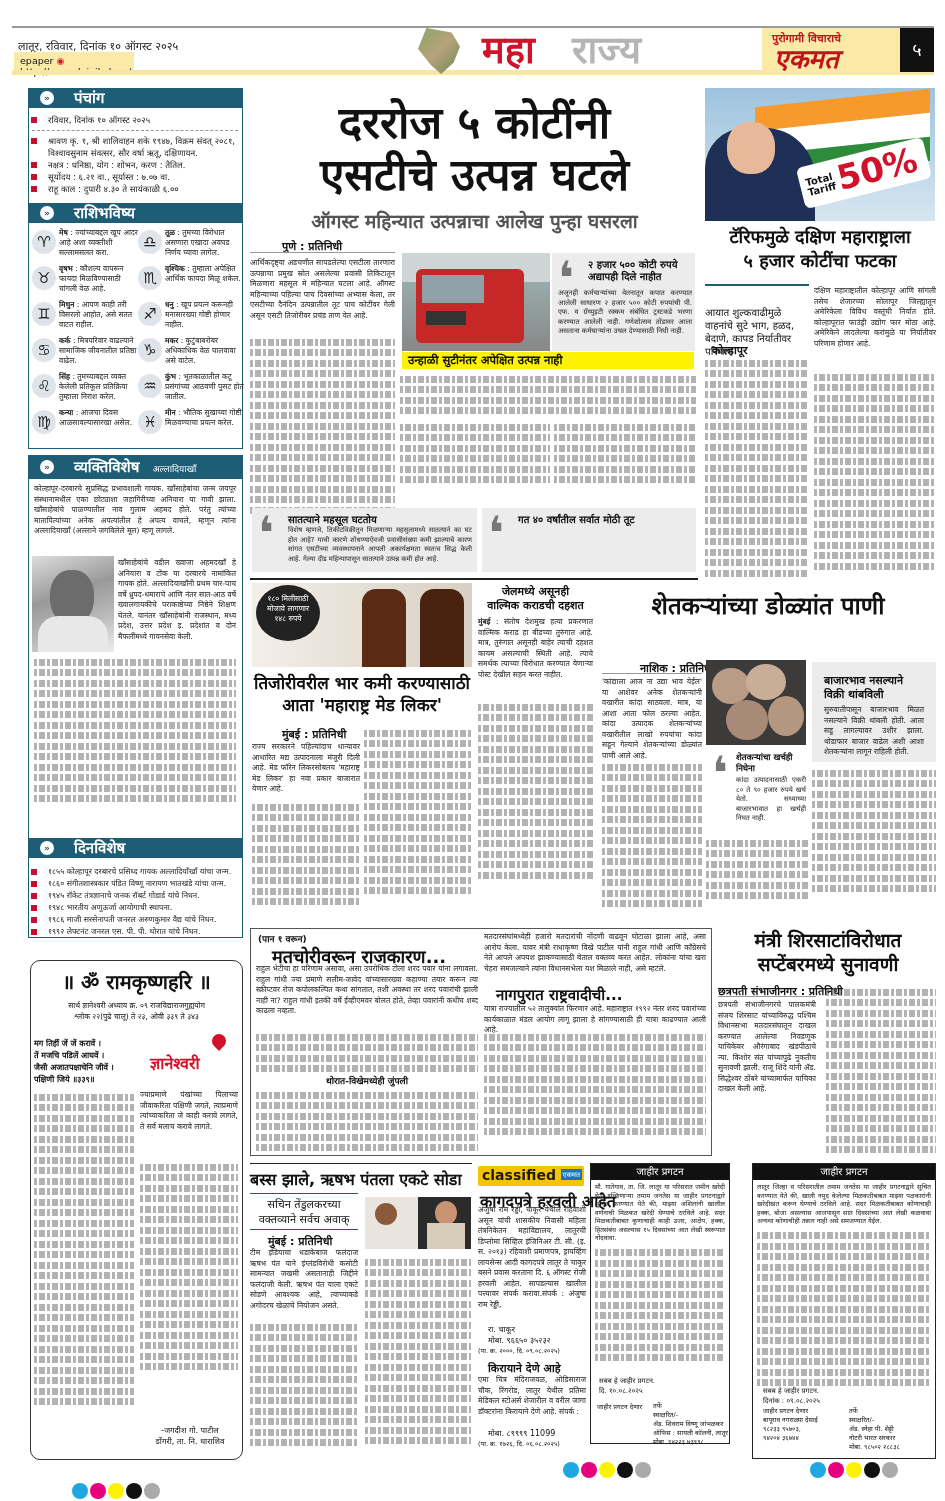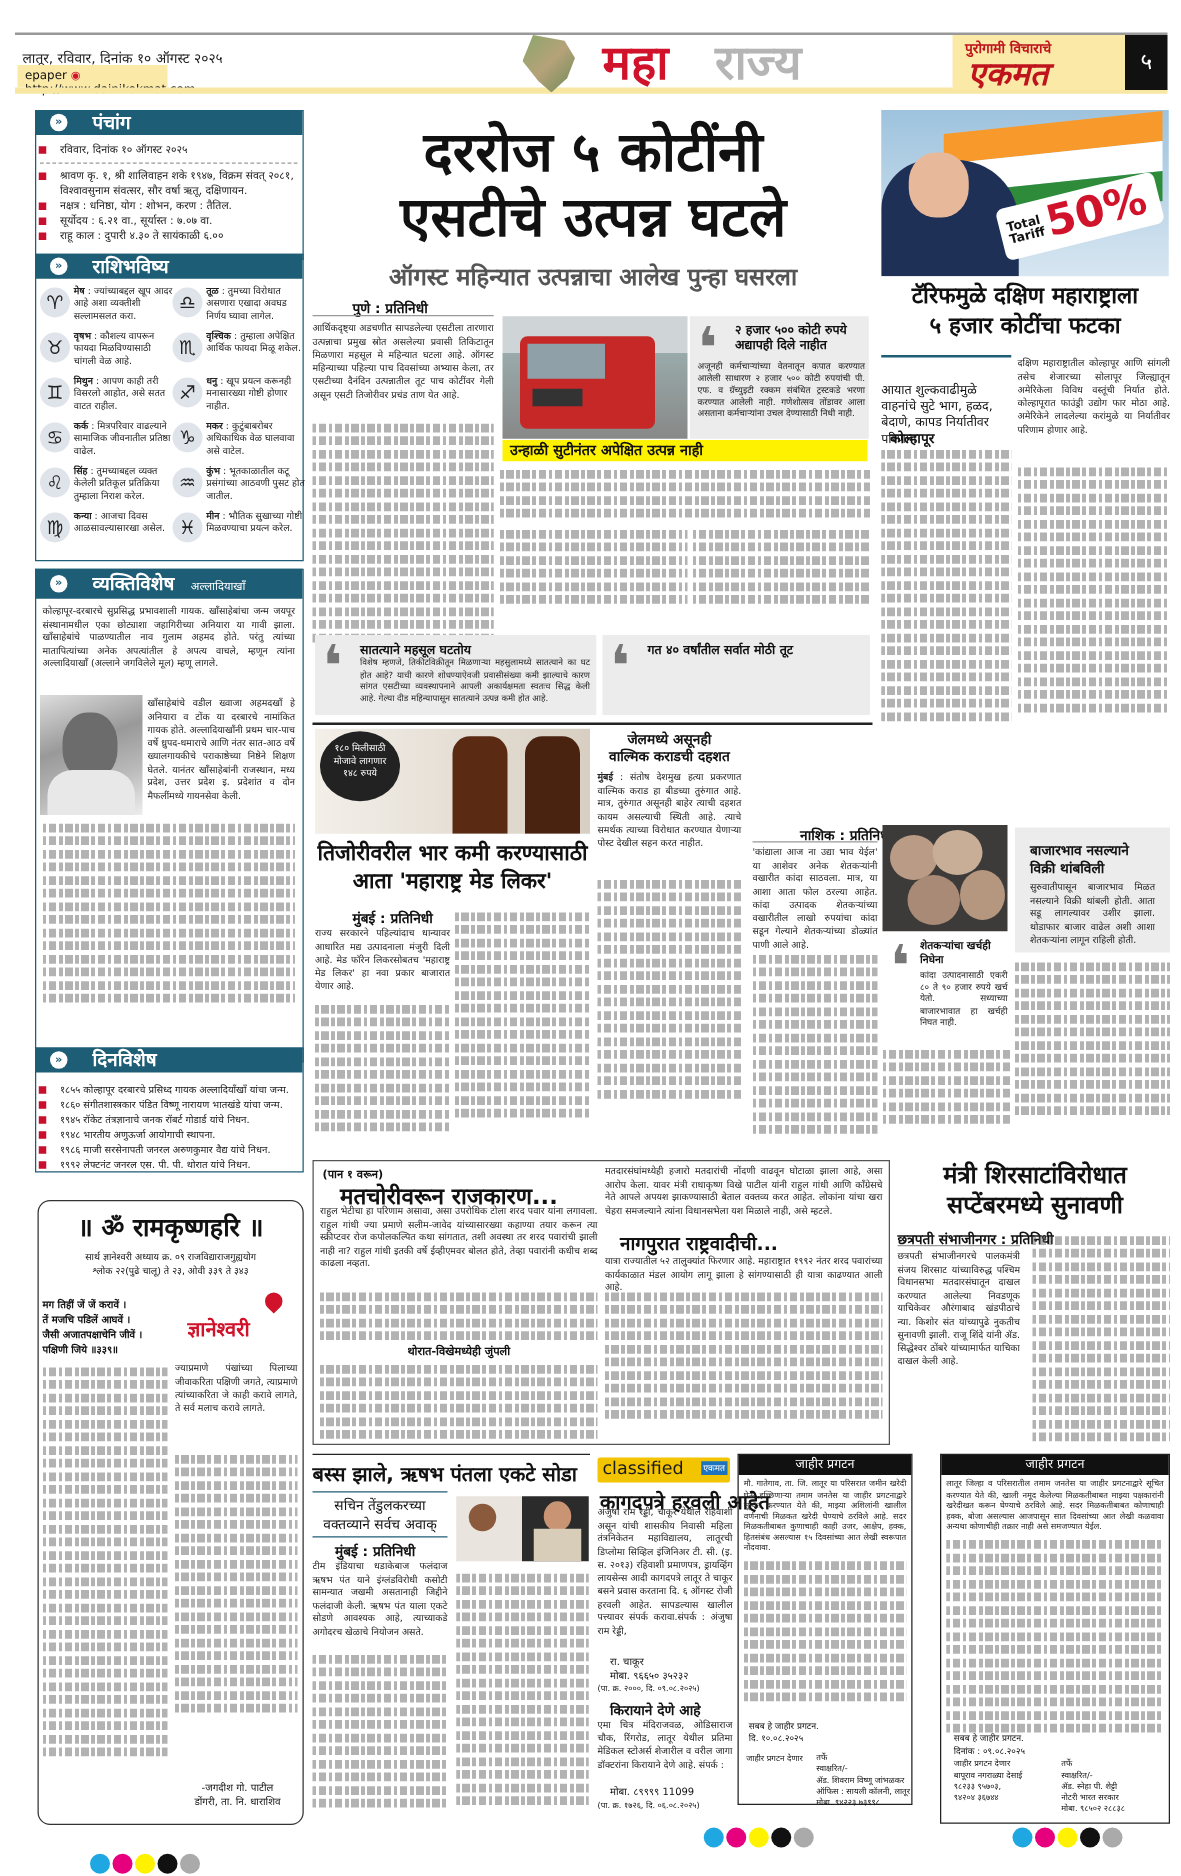--- a/index.html
+++ b/index.html
@@ -452,20 +452,21 @@
     <span class="filler"></span>
     <span class="filler"></span>
     <span class="filler"></span>
     <span class="filler"></span>
     <span class="filler"></span>
     <span class="filler"></span>
     <span class="filler"></span>
 </div>
 
 <div class="abs" style="left:598px;top:590px;width:340px;text-align:center;font-size:24px;font-weight:bold;line-height:32px">
+  <div>शेतकऱ्यांच्या डोळ्यांत पाणी</div>
 </div>
 <div class="abs byline" style="left:640px;top:660px">नाशिक : प्रतिनिधी</div>
 <div class="abs" style="left:602px;top:673px;width:100px;border-top:1px solid #999"></div>
 <div class="abs txt" style="left:602px;top:677px;width:100px">'कांद्याला आज ना उद्या भाव येईल' या आशेवर अनेक शेतकऱ्यांनी वखारीत कांदा साठवला. मात्र, या आशा आता फोल ठरल्या आहेत. कांदा उत्पादक शेतकऱ्यांच्या वखारीतील लाखो रुपयांचा कांदा सडून गेल्याने शेतकऱ्यांच्या डोळ्यांत पाणी आले आहे.</div>
 <div class="abs" style="left:602px;top:760px;width:100px">
   <span class="filler"></span>
     <span class="filler"></span>
     <span class="filler"></span>
     <span class="filler"></span>
     <span class="filler"></span>
@@ -619,21 +620,21 @@
     <span class="filler"></span>
     <span class="filler"></span>
     <span class="filler"></span>
     <span class="filler"></span>
     <span class="filler"></span>
     <span class="filler"></span>
     <span class="filler"></span>
 </div>
 
 <div class="abs" style="left:478px;top:1166px;width:106px;height:20px;background:#f3c400;border-radius:2px">
-  <span style="position:absolute;left:4px;top:1px;font-size:14px;font-weight:normal;color:#1a1a1a">classified</span>
+  <span style="position:absolute;left:4px;top:1px;font-size:14px;font-weight:bold;color:#1a1a1a">classified</span>
   <span style="position:absolute;right:2px;top:3px;font-size:7px;background:#1e73be;color:#fff;padding:1px 2px">एकमत</span>
 </div>
 <div class="abs" style="left:480px;top:1190px;font-size:16px;font-weight:bold">कागदपत्रे हरवली आहेत</div>
 <div class="abs txt" style="left:478px;top:1205px;width:108px">अंजुषा राम रेड्डी, चाकूर येथील रहिवाशी असून यांची शासकीय निवासी महिला तंत्रनिकेतन महाविद्यालय, लातूरची डिप्लोमा सिव्हिल इंजिनिअर टी. सी. (इ. स. २०१३) रहिवाशी प्रमाणपत्र, ड्रायव्हिंग लायसेन्स आदी कागदपत्रे लातूर ते चाकूर बसने प्रवास करताना दि. ६ ऑगस्ट रोजी हरवली आहेत. सापडल्यास खालील पत्त्यावर संपर्क करावा.संपर्क : अंजुषा राम रेड्डी,</div>
 <div class="abs" style="left:478px;top:1324px;width:108px;font-size:8px;line-height:11px">
   <div style="padding-left:10px">रा. चाकूर</div>
   <div style="padding-left:10px">मोबा. ९६६५० ३५२३२</div>
   <div style="font-size:6.5px">(पा. क्र. २०००, दि. ०९.०८.२०२५)</div>
 </div>
 <div class="abs" style="left:488px;top:1360px;font-size:11px;font-weight:bold">किरायाने देणे आहे</div>

